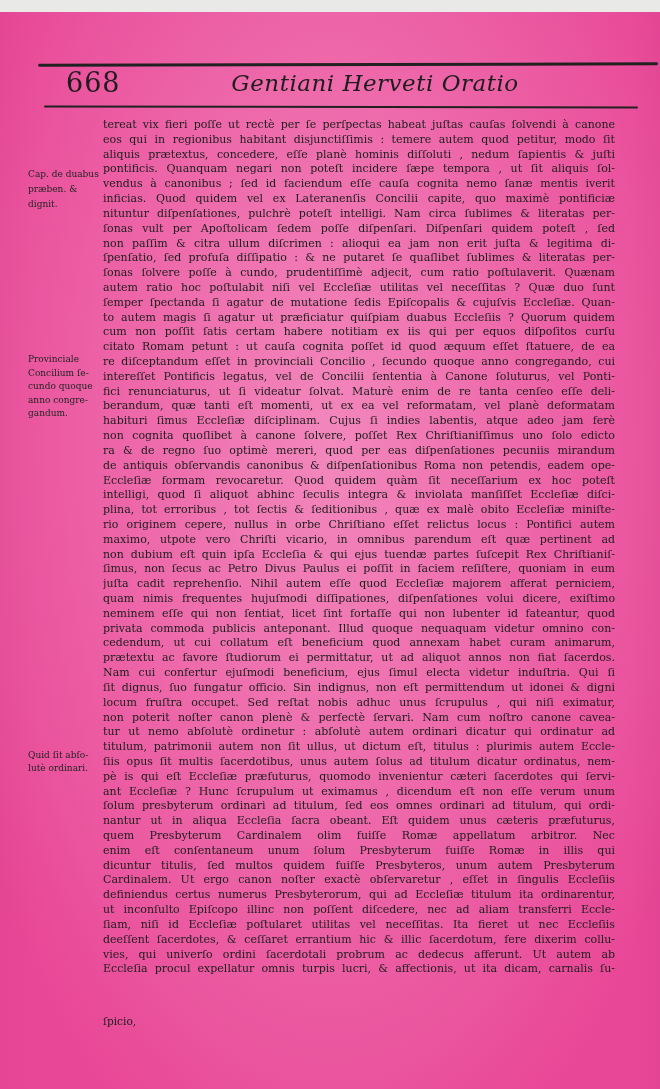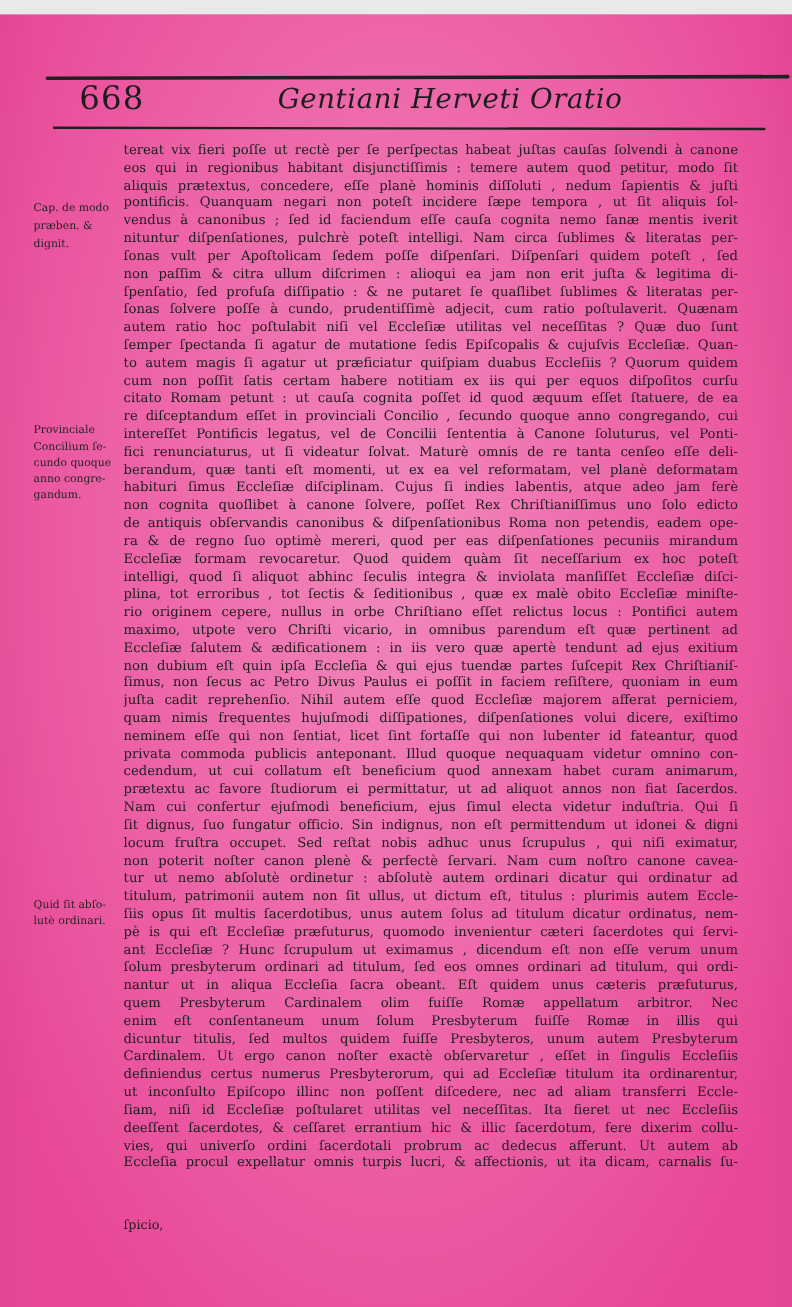--- a/index.html
+++ b/index.html
@@ -65,21 +65,21 @@
   <div class="paper-tint"></div>
 
   <div class="rule rule-top"></div>
 
   <div class="page-number">668</div>
   <div class="running-title">Gentiani Herveti Oratio</div>
 
   <div class="rule rule-bottom"></div>
 
   <div class="margin-note note-1">
-      <div class="line">Cap. de modo</div>
+      <div class="line">Cap. de duabus</div>
       <div class="line">præben. &amp;</div>
       <div class="line">dignit.</div>
     </div>
 
   <div class="margin-note note-2">
       <div class="line">Provinciale</div>
       <div class="line">Concilium ſe-</div>
       <div class="line">cundo quoque</div>
       <div class="line">anno congre-</div>
       <div class="line">gandum.</div>
@@ -89,44 +89,44 @@
       <div class="line">Quid ſit abſo-</div>
       <div class="line">lutè ordinari.</div>
     </div>
 
   <div class="body-text">
       <div class="line">tereat vix fieri poſſe ut rectè per ſe perſpectas habeat juſtas cauſas ſolvendi à canone</div>
       <div class="line">eos qui in regionibus habitant disjunctiſſimis : temere autem quod petitur, modo ſit</div>
       <div class="line">aliquis prætextus, concedere, eſſe planè hominis diſſoluti , nedum ſapientis &amp; juſti</div>
       <div class="line">pontificis.  Quanquam negari non poteſt incidere ſæpe tempora , ut ſit aliquis ſol-</div>
       <div class="line">vendus à canonibus ; ſed id faciendum eſſe cauſa cognita nemo ſanæ mentis iverit</div>
+      <div class="line">inficias.  Quod quidem vel ex Lateranenſis Concilii capite, quo maximè pontificiæ</div>
       <div class="line">nituntur diſpenſationes, pulchrè poteſt intelligi.  Nam circa ſublimes &amp; literatas per-</div>
       <div class="line">ſonas vult per Apoſtolicam ſedem poſſe diſpenſari.  Diſpenſari quidem poteſt , ſed</div>
       <div class="line">non paſſim &amp; citra ullum diſcrimen : alioqui ea jam non erit juſta &amp; legitima di-</div>
       <div class="line">ſpenſatio, ſed profuſa diſſipatio : &amp; ne putaret ſe quaſlibet ſublimes &amp; literatas per-</div>
       <div class="line">ſonas ſolvere poſſe à cundo, prudentiſſimè adjecit, cum ratio poſtulaverit.  Quænam</div>
       <div class="line">autem ratio hoc poſtulabit niſi vel Eccleſiæ utilitas vel neceſſitas ?  Quæ duo ſunt</div>
       <div class="line">ſemper ſpectanda ſi agatur de mutatione ſedis Epiſcopalis &amp; cujuſvis Eccleſiæ.  Quan-</div>
       <div class="line">to autem magis ſi agatur ut præficiatur quiſpiam duabus Eccleſiis ?  Quorum quidem</div>
       <div class="line">cum non poſſit ſatis certam habere notitiam ex iis qui per equos diſpoſitos curſu</div>
       <div class="line">citato Romam petunt : ut cauſa cognita poſſet id quod æquum eſſet ſtatuere, de ea</div>
       <div class="line">re diſceptandum eſſet in provinciali Concilio , ſecundo quoque anno congregando, cui</div>
       <div class="line">intereſſet Pontificis legatus, vel de Concilii ſententia à Canone ſoluturus, vel Ponti-</div>
-      <div class="line">fici renunciaturus, ut ſi videatur ſolvat.  Maturè omnis de re tanta cenſeo eſſe deli-</div>
+      <div class="line">fici renunciaturus, ut ſi videatur ſolvat.  Maturè enim de re tanta cenſeo eſſe deli-</div>
       <div class="line">berandum, quæ tanti eſt momenti, ut ex ea vel reformatam, vel planè deformatam</div>
       <div class="line">habituri ſimus Eccleſiæ diſciplinam.  Cujus ſi indies labentis, atque adeo jam ferè</div>
       <div class="line">non cognita quoſlibet à canone ſolvere, poſſet Rex Chriſtianiſſimus uno ſolo edicto</div>
+      <div class="line">ra &amp; de regno ſuo optimè mereri, quod per eas diſpenſationes pecuniis mirandum</div>
       <div class="line">de antiquis obſervandis canonibus &amp; diſpenſationibus Roma non petendis, eadem ope-</div>
-      <div class="line">ra &amp; de regno ſuo optimè mereri, quod per eas diſpenſationes pecuniis mirandum</div>
       <div class="line">Eccleſiæ formam revocaretur.  Quod quidem quàm ſit neceſſarium ex hoc poteſt</div>
       <div class="line">intelligi, quod ſi aliquot abhinc ſeculis integra &amp; inviolata manſiſſet Eccleſiæ diſci-</div>
       <div class="line">plina, tot erroribus , tot ſectis &amp; ſeditionibus , quæ ex malè obito Eccleſiæ miniſte-</div>
       <div class="line">rio originem cepere, nullus in orbe Chriſtiano eſſet relictus locus : Pontifici autem</div>
       <div class="line">maximo, utpote vero Chriſti vicario, in omnibus parendum eſt quæ pertinent ad</div>
-      <div class="line">Eccleſiæ ſalutem &amp; ædificationem : in iis vero quæ apertè tendunt ad ejus exitium</div>
       <div class="line">non dubium eſt quin ipſa Eccleſia &amp; qui ejus tuendæ partes ſuſcepit Rex Chriſtianiſ-</div>
       <div class="line">ſimus, non ſecus ac Petro Divus Paulus ei poſſit in faciem reſiſtere, quoniam in eum</div>
       <div class="line">juſta cadit reprehenſio.  Nihil autem eſſe quod Eccleſiæ majorem afferat perniciem,</div>
       <div class="line">quam nimis frequentes hujuſmodi diſſipationes, diſpenſationes volui dicere, exiſtimo</div>
       <div class="line">neminem eſſe qui non ſentiat, licet ſint fortaſſe qui non lubenter id fateantur, quod</div>
       <div class="line">privata commoda publicis anteponant.  Illud quoque nequaquam videtur omnino con-</div>
       <div class="line">cedendum, ut cui collatum eſt beneficium quod annexam habet curam animarum,</div>
       <div class="line">prætextu ac favore ſtudiorum ei permittatur, ut ad aliquot annos non fiat ſacerdos.</div>
       <div class="line">Nam cui confertur ejuſmodi beneficium, ejus ſimul electa videtur induſtria.  Qui ſi</div>
       <div class="line">ſit dignus, ſuo fungatur officio.  Sin indignus, non eſt permittendum ut idonei &amp; digni</div>

